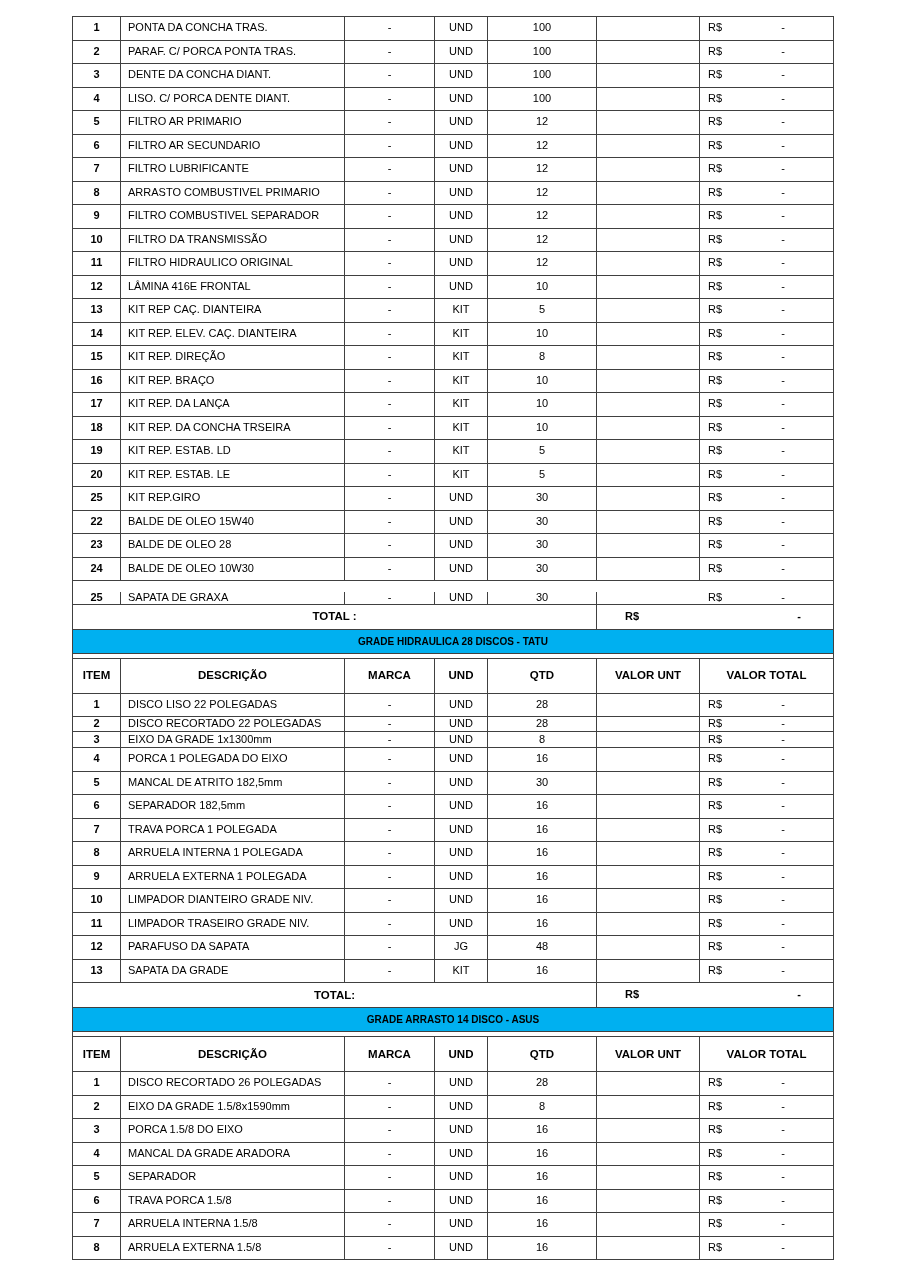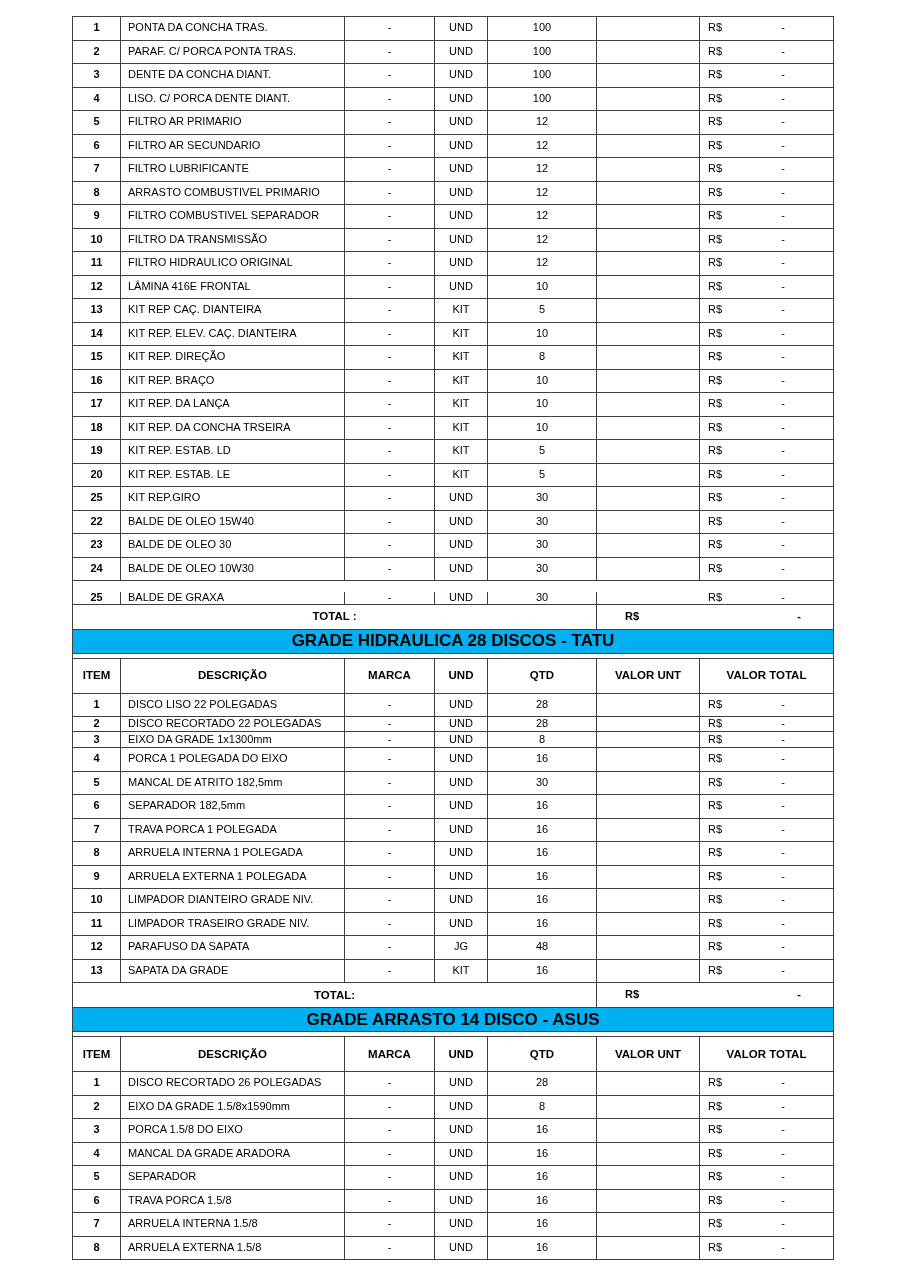--- a/index.html
+++ b/index.html
@@ -34,21 +34,21 @@
   .item { font-weight: bold; }
   .desc { justify-content: flex-start; padding-left: 7px; }
   .vtotal { justify-content: space-between; padding: 0 48px 0 8px; }
   .header-row { height: 36px; border-top: 1px solid #404040; }
   .header-row .cell { font-weight: bold; font-size: 11.5px; white-space: normal; text-align: center; }
   .total-row { height: 25px; }
   .tleft { flex: 0 0 524px; font-weight: bold; font-size: 11.5px; justify-content: center; }
   .tright { flex: 1 1 auto; font-weight: bold; justify-content: space-between; padding: 0 32px 0 28px; }
   .band {
     height: 24px; display: flex; align-items: center; justify-content: center;
-    font-weight: bold; font-size: 17px; color: #000;
+    font-weight: bold; font-size: 10px; color: #000;
     border-bottom: 1px solid #404040;
   }
   .gap { height: 4px; background: #fff; }
   
   #rows-sec2 .row:nth-child(2) { height: 15px; }
   #rows-sec2 .row:nth-child(3) { height: 16px; }
 </style>
 </head>
 <body>
 
@@ -314,21 +314,21 @@
           <div class="cell c3" style="border-color: rgb(64, 64, 64);">UND</div>
           <div class="cell c4" style="border-color: rgb(64, 64, 64);">30</div>
           <div class="cell c5" style="border-color: rgb(64, 64, 64);"></div>
           <div class="cell c6 vtotal" style="border-color: rgb(64, 64, 64);">
             <span class="cur">R$</span>
             <span class="dash">-</span>
           </div>
         </div>
         <div class="row" style="border-color: rgb(64, 64, 64);">
           <div class="cell c0 item" style="border-color: rgb(64, 64, 64);">23</div>
-          <div class="cell c1 desc" style="border-color: rgb(64, 64, 64);">BALDE DE OLEO 30</div>
+          <div class="cell c1 desc" style="border-color: rgb(64, 64, 64);">BALDE DE OLEO 28</div>
           <div class="cell c2" style="border-color: rgb(64, 64, 64);">-</div>
           <div class="cell c3" style="border-color: rgb(64, 64, 64);">UND</div>
           <div class="cell c4" style="border-color: rgb(64, 64, 64);">30</div>
           <div class="cell c5" style="border-color: rgb(64, 64, 64);"></div>
           <div class="cell c6 vtotal" style="border-color: rgb(64, 64, 64);">
             <span class="cur">R$</span>
             <span class="dash">-</span>
           </div>
         </div>
         <div class="row" style="border-color: rgb(64, 64, 64);">
@@ -338,21 +338,21 @@
           <div class="cell c3" style="border-color: rgb(64, 64, 64);">UND</div>
           <div class="cell c4" style="border-color: rgb(64, 64, 64);">30</div>
           <div class="cell c5" style="border-color: rgb(64, 64, 64);"></div>
           <div class="cell c6 vtotal" style="border-color: rgb(64, 64, 64);">
             <span class="cur">R$</span>
             <span class="dash">-</span>
           </div>
         </div>
         <div class="row" style="border-color: rgb(64, 64, 64); align-items: flex-end;">
           <div class="cell c0 item" style="border-color: rgb(64, 64, 64);">25</div>
-          <div class="cell c1 desc" style="border-color: rgb(64, 64, 64);">BALDE DE GRAXA</div>
+          <div class="cell c1 desc" style="border-color: rgb(64, 64, 64);">SAPATA DE GRAXA</div>
           <div class="cell c2" style="border-color: rgb(64, 64, 64);">-</div>
           <div class="cell c3" style="border-color: rgb(64, 64, 64);">UND</div>
           <div class="cell c4" style="border-color: rgb(64, 64, 64);">30</div>
           <div class="cell c5" style="border-color: rgb(64, 64, 64);"></div>
           <div class="cell c6 vtotal" style="border-color: rgb(64, 64, 64);">
             <span class="cur">R$</span>
             <span class="dash">-</span>
           </div>
         </div>
       </div>

